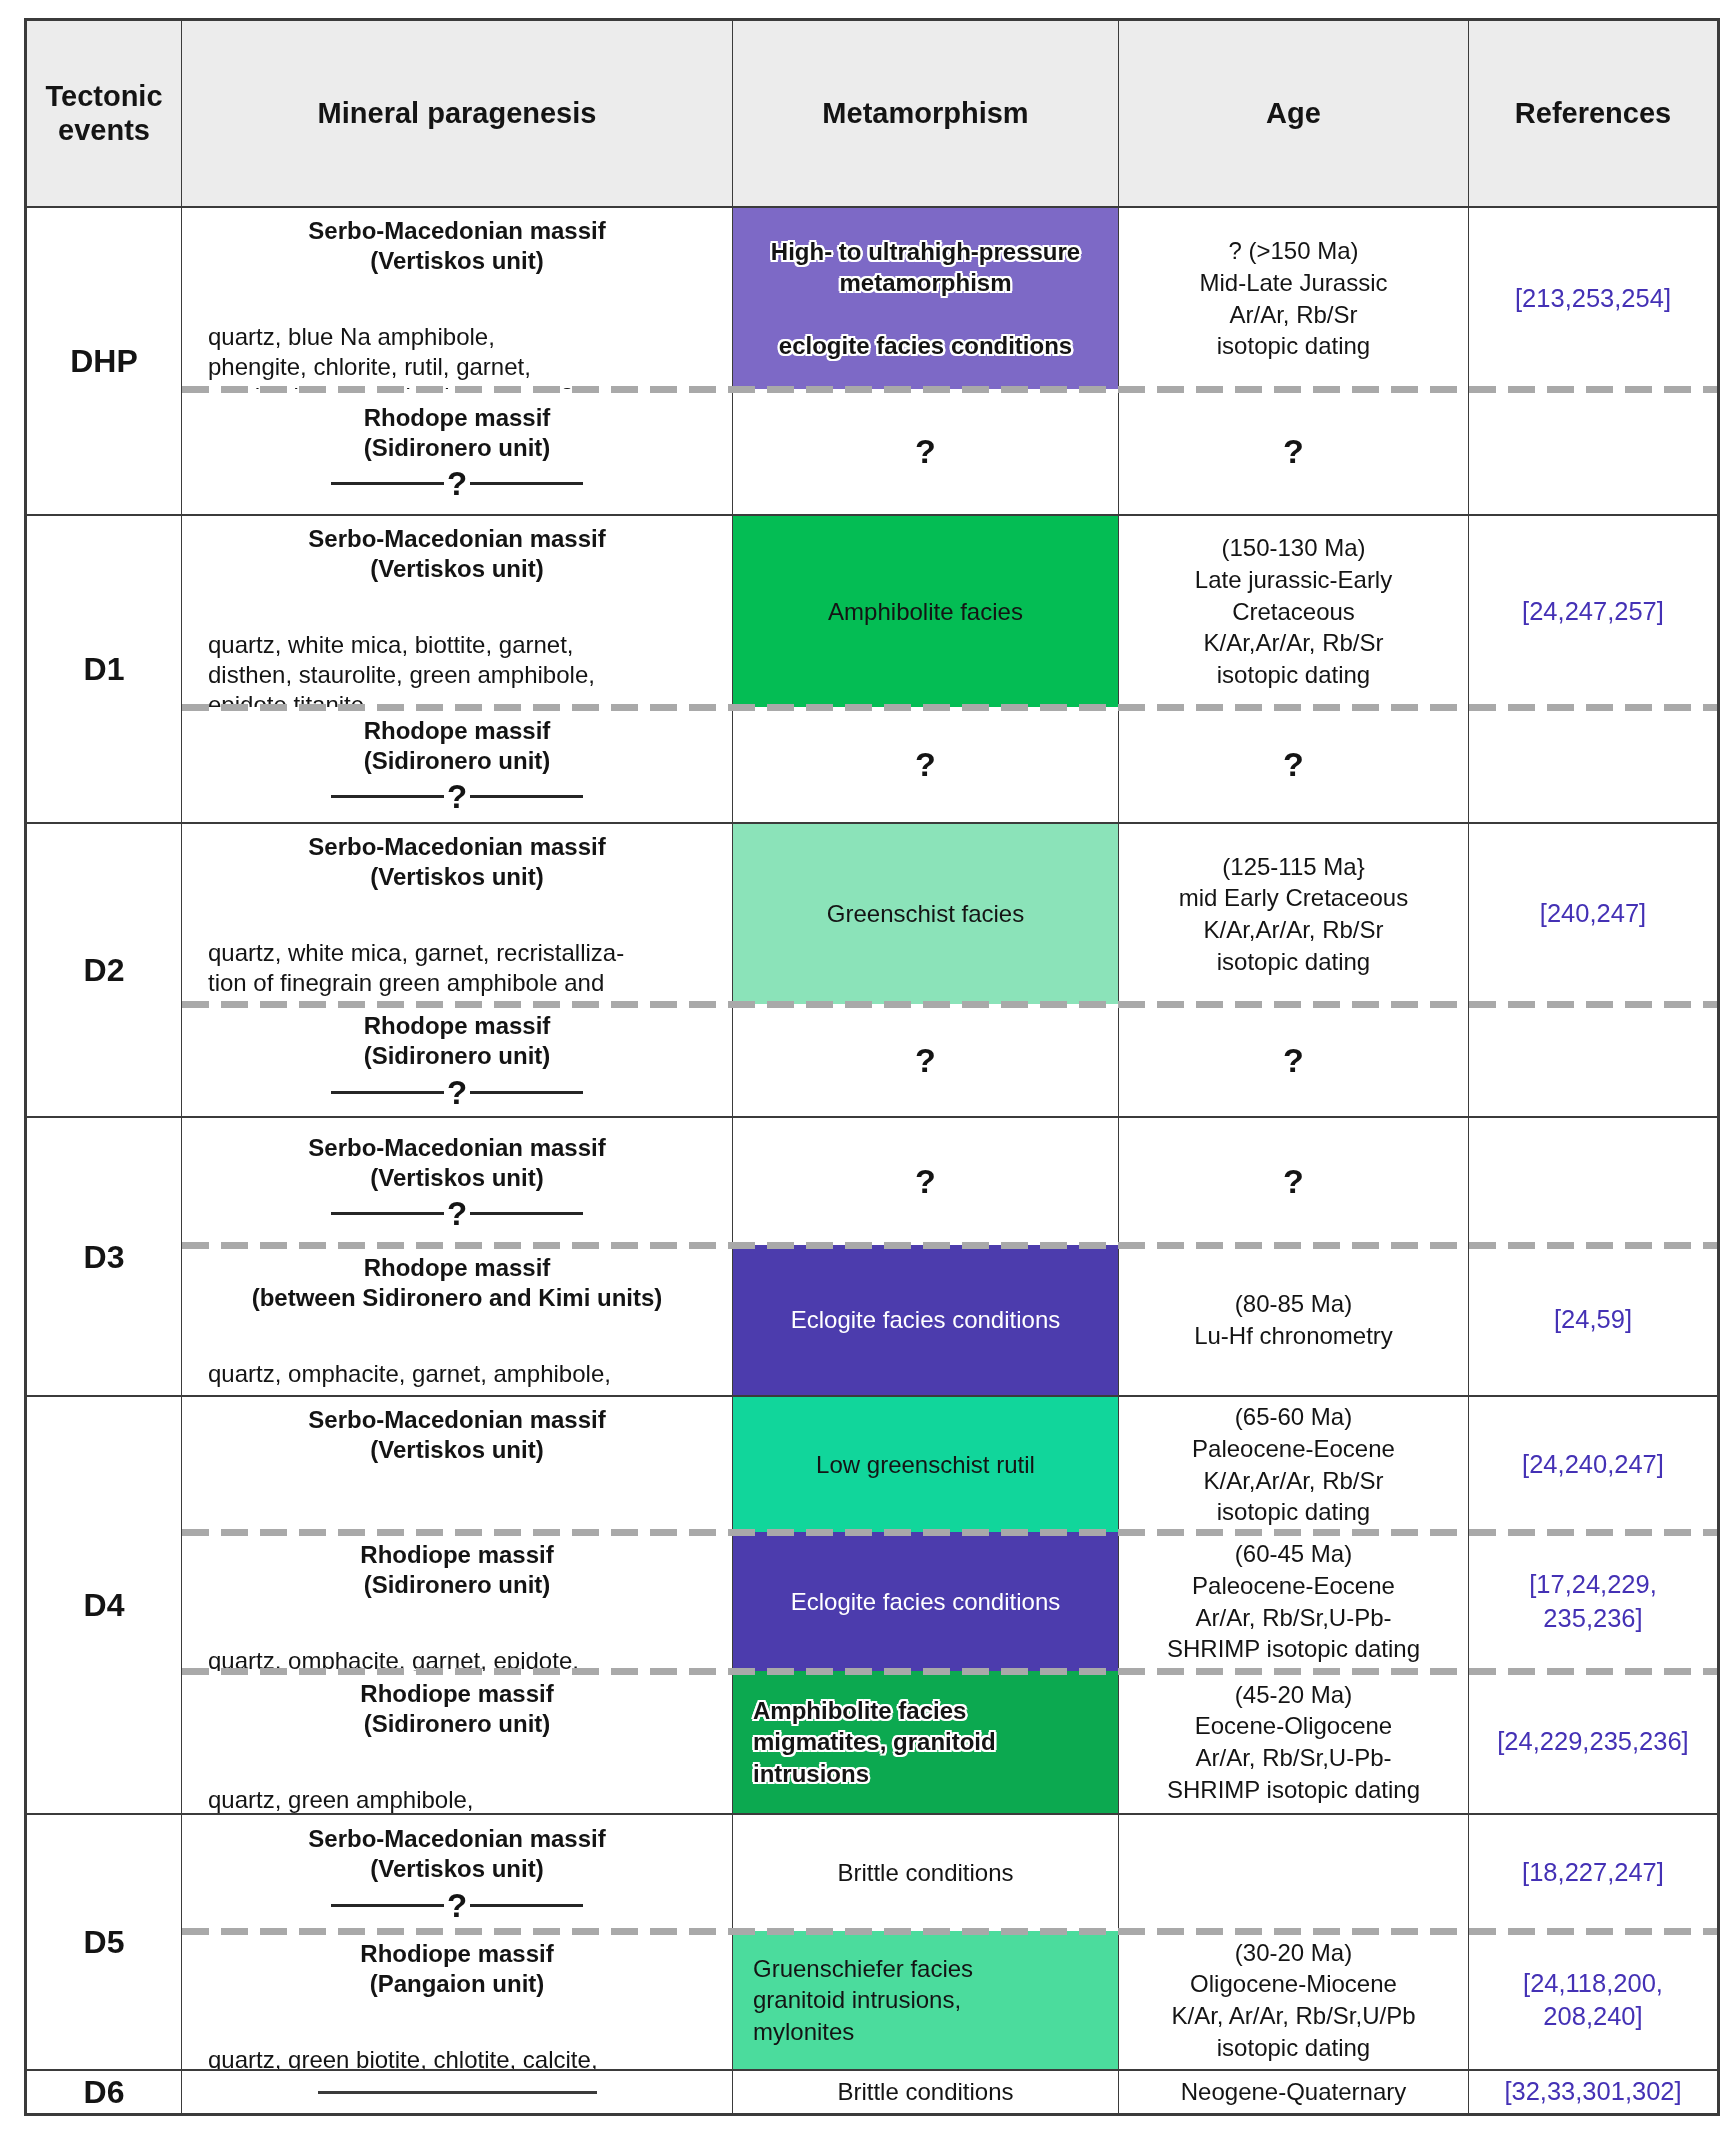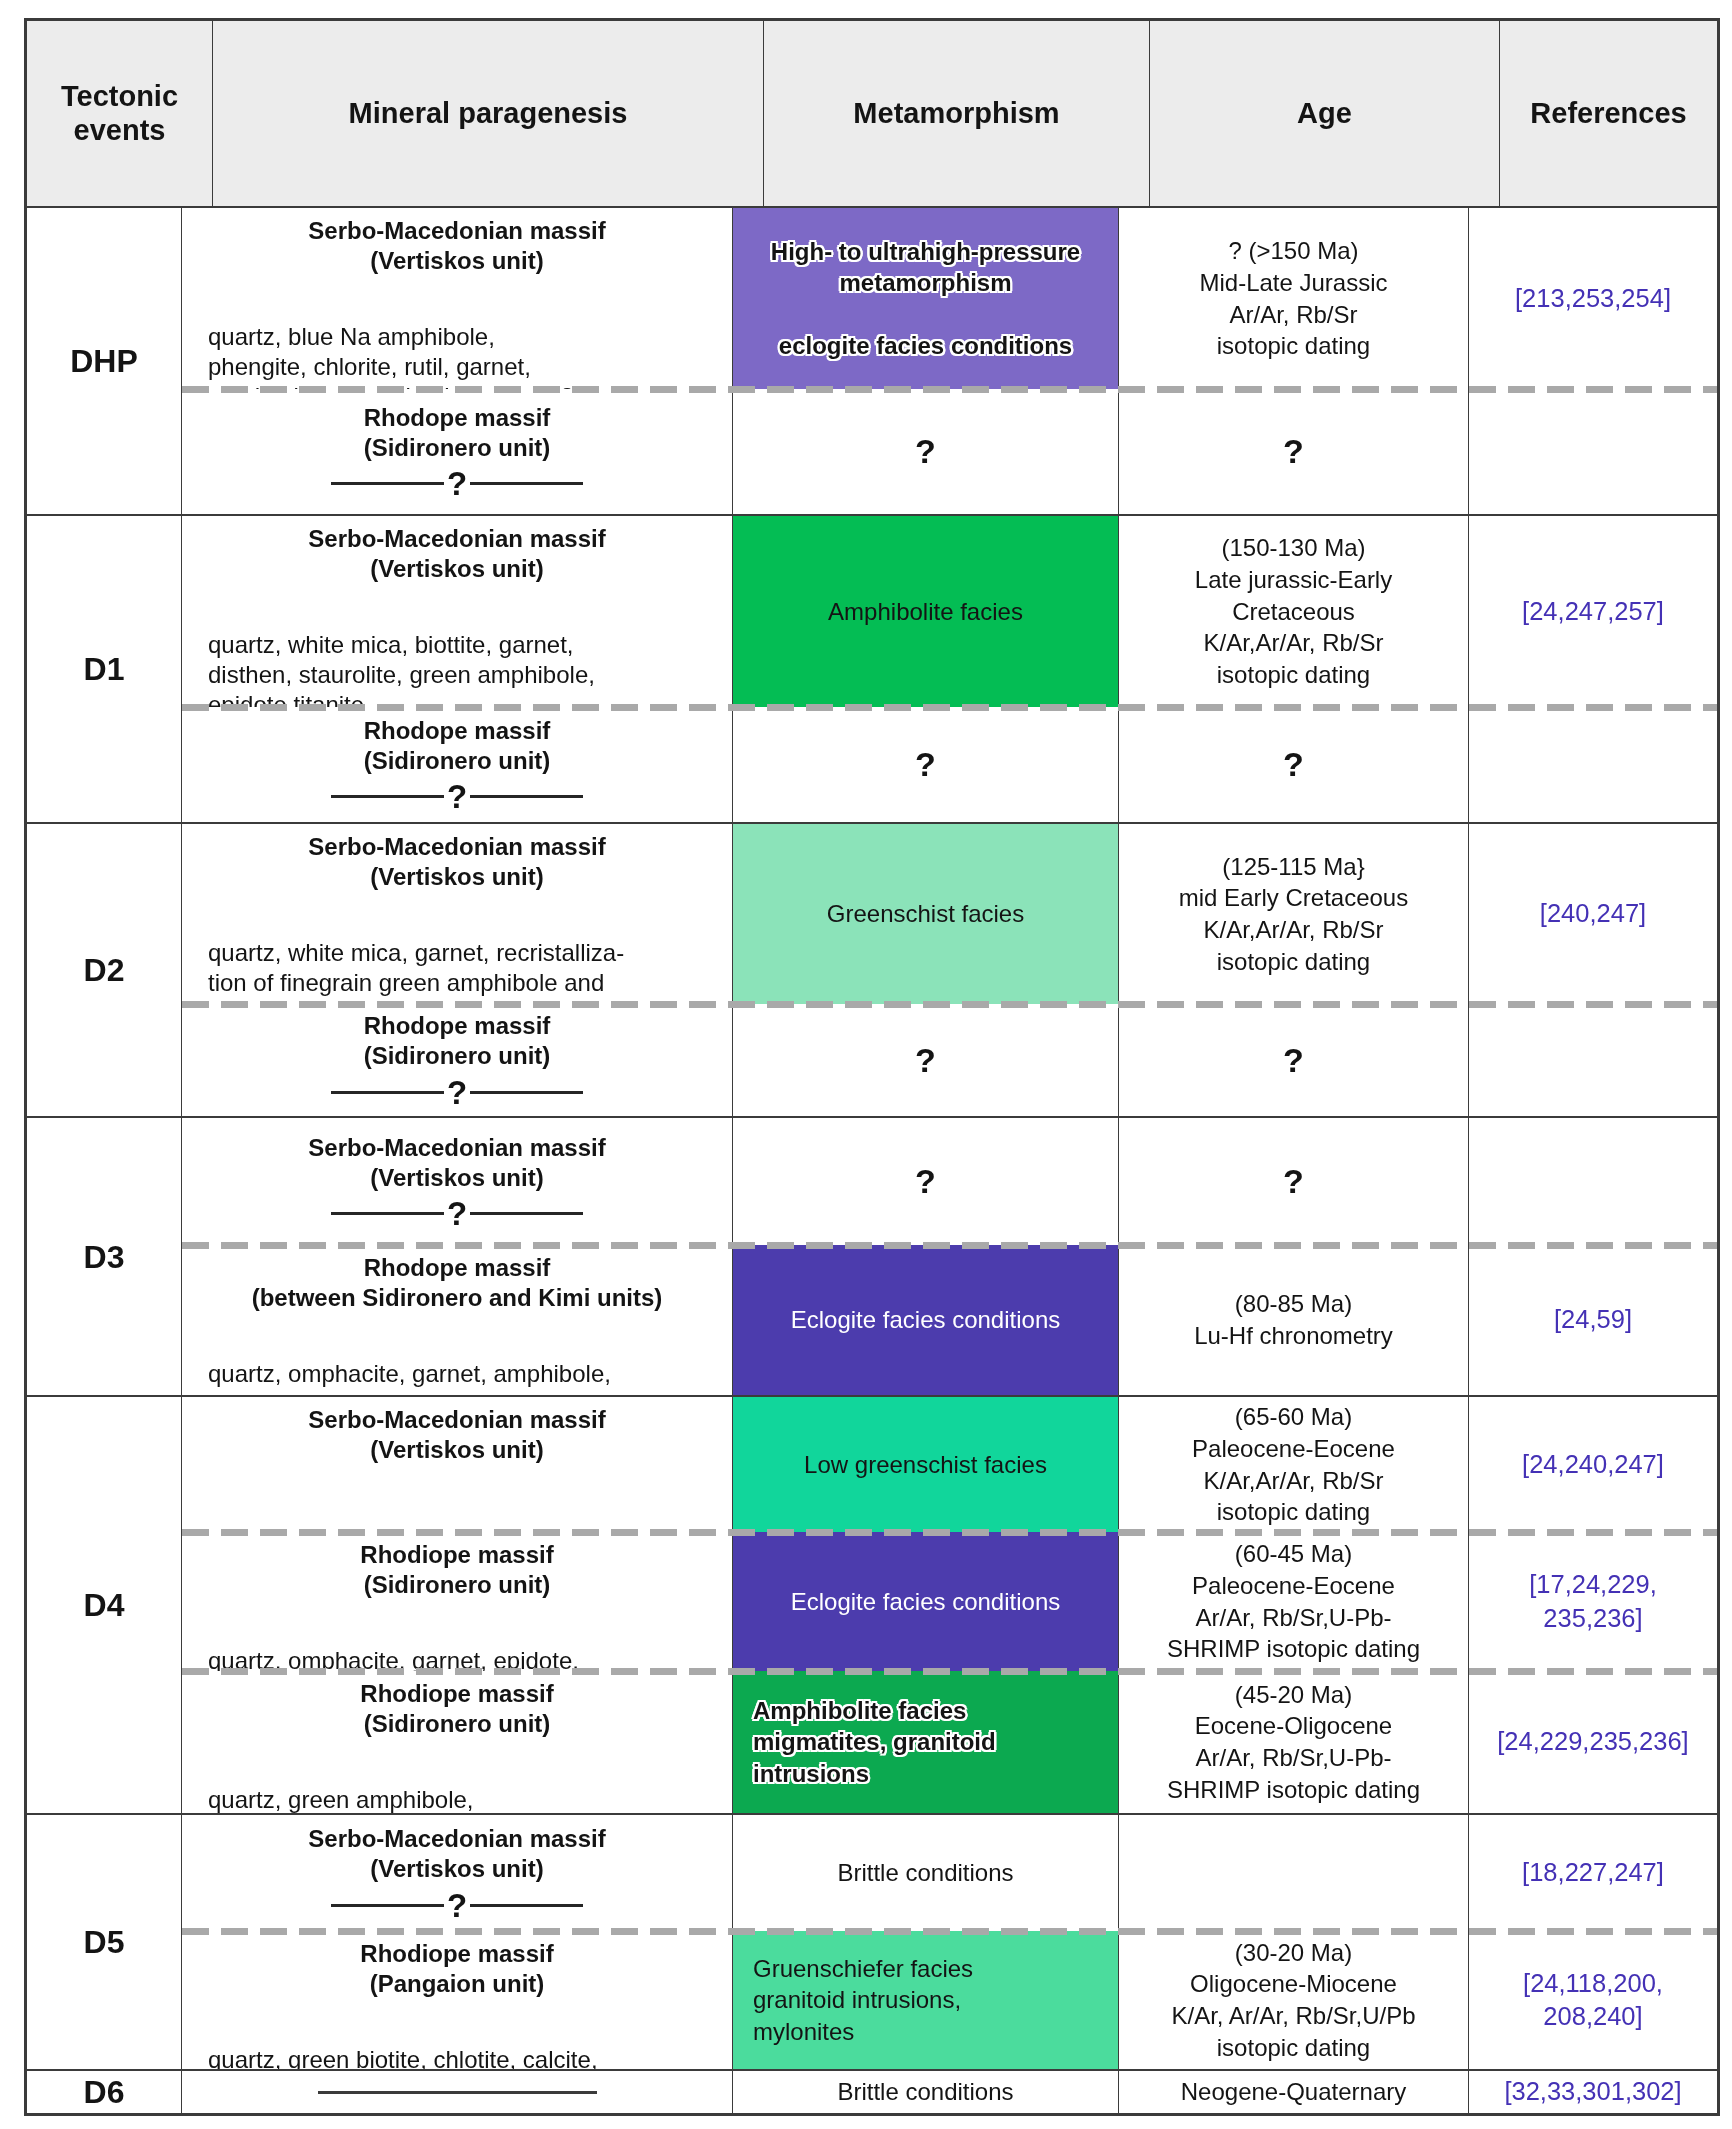--- a/index.html
+++ b/index.html
@@ -5,21 +5,21 @@
   html,body{margin:0;padding:0;background:#ffffff;}
   .canvas{position:relative;width:1733px;height:2129px;background:#ffffff;
           font-family:"Liberation Sans",sans-serif;color:#141414;}
   .table{position:absolute;left:24px;top:18px;width:1690px;border:3px solid #3b3b3b;
          background:#ffffff;box-sizing:content-box;}
   
   .header-row{display:flex;height:187px;background:#ececec;border-bottom:2.4px solid #3b3b3b;box-sizing:border-box;}
   .hcell{display:flex;align-items:center;justify-content:center;text-align:center;
          font-weight:bold;font-size:29px;line-height:1.15;
          border-right:1.8px solid #3b3b3b;box-sizing:border-box;padding:0 4.7px;}
-  .w1{width:186px;}.w2{width:551px;}.w3{width:386px;}.w4{width:350px;}
+  .w1{width:155px;}.w2{width:551px;}.w3{width:386px;}.w4{width:350px;}
   .w5{flex:1;border-right:none;}
   
   .event-row{display:flex;border-bottom:2.4px solid #3b3b3b;box-sizing:border-box;}
   .event-row:last-child{border-bottom:none;}
   .event-cell{width:155px;border-right:1.8px solid #3b3b3b;box-sizing:border-box;
               display:flex;align-items:center;justify-content:center;
               font-weight:bold;font-size:32px;line-height:1;}
   .subrows{flex:1;display:flex;flex-direction:column;}
   .subrow{display:flex;position:relative;justify-content:center;}
   .subrow:not(:last-child)::after{content:"";position:absolute;left:0;right:0;bottom:-4.2px;height:7.7px;
@@ -261,21 +261,21 @@
         <div class="event-row" style="height: 418px;">
           <div class="event-cell">D4</div>
           <div class="subrows">
             <div class="subrow" style="height: 136px;">
               <div class="cell c-para">
                 <div class="massif">Serbo-Macedonian massif
 (Vertiskos unit)</div>
               </div>
               <div class="cell c-meta">
                 <div class="meta-box" style="background: rgb(17, 214, 155);">
-                  <div class="meta-text">Low greenschist facies</div>
+                  <div class="meta-text">Low greenschist rutil</div>
                 </div>
               </div>
               <div class="cell c-age">
                 <div class="age-text">(65-60 Ma)
 Paleocene-Eocene
 K/Ar,Ar/Ar, Rb/Sr
 isotopic dating</div>
               </div>
               <div class="cell c-ref">
                 <div class="ref-text" style="color: rgb(68, 49, 181);">[24,240,247]</div>

